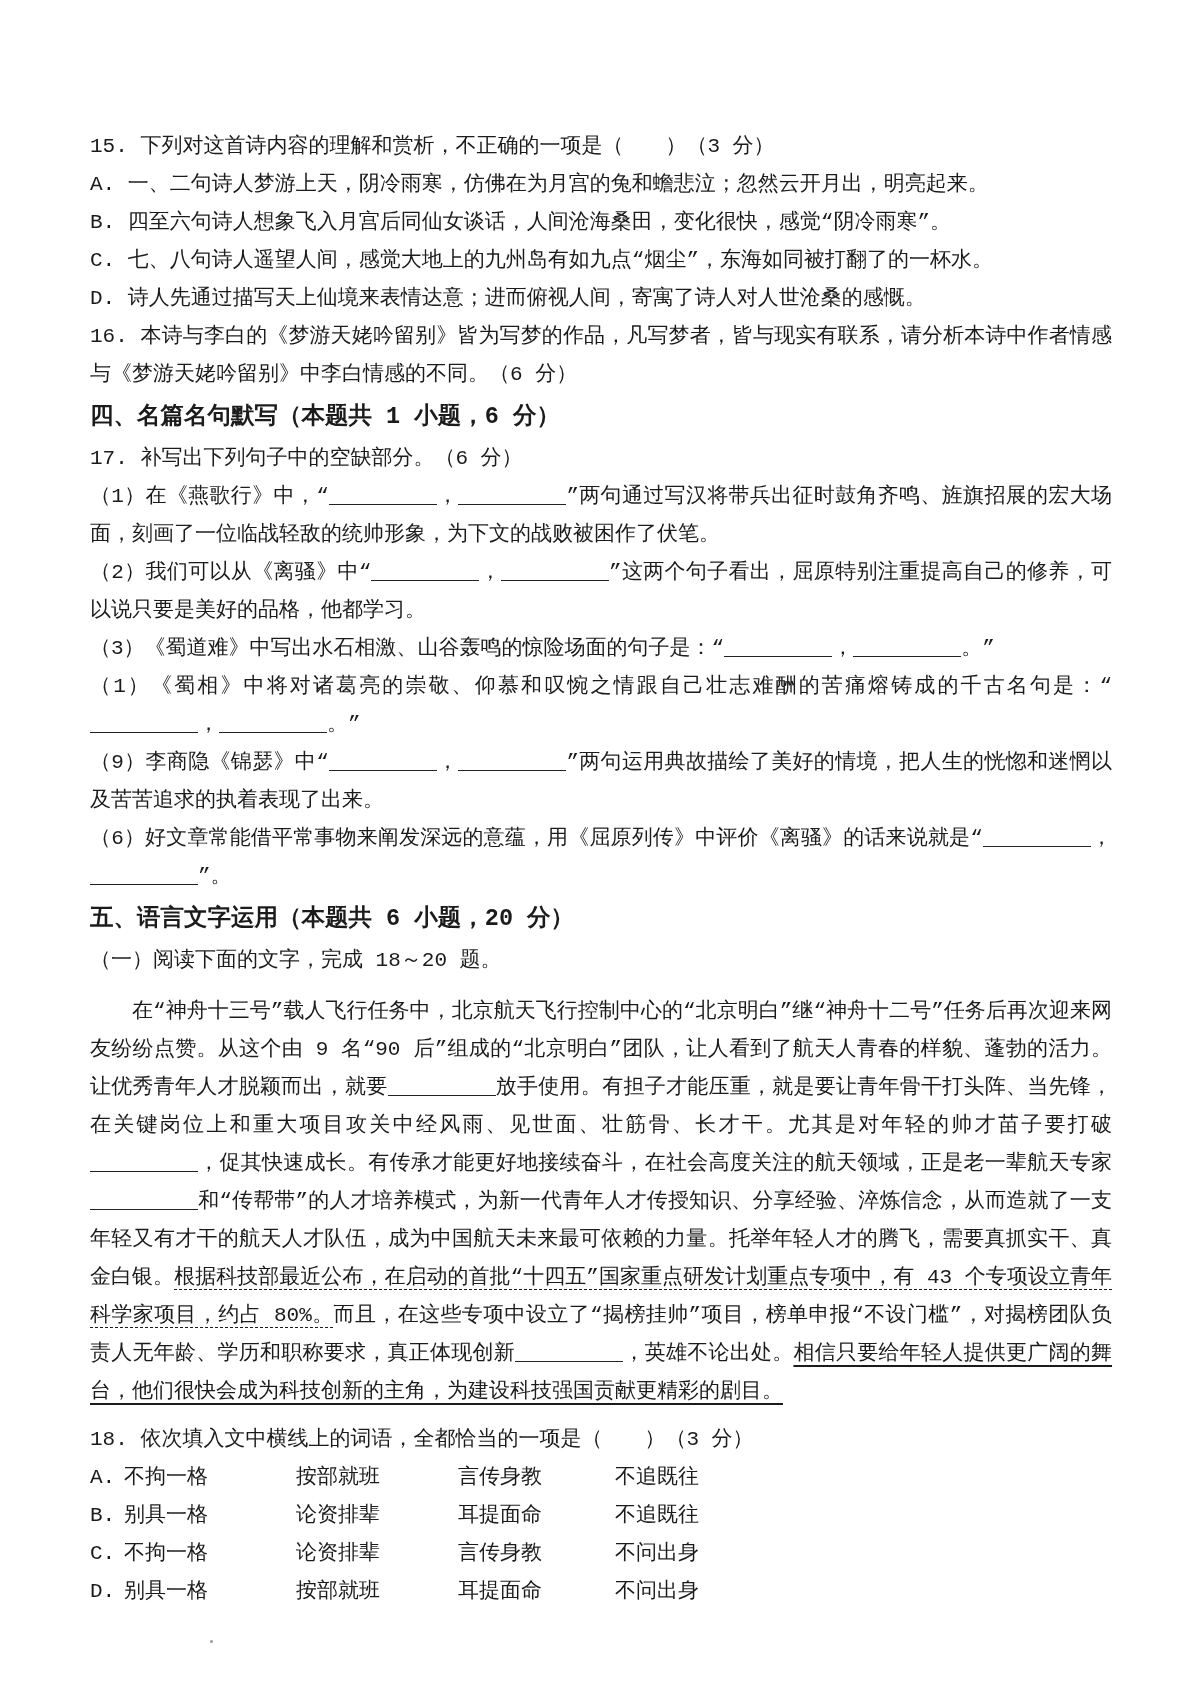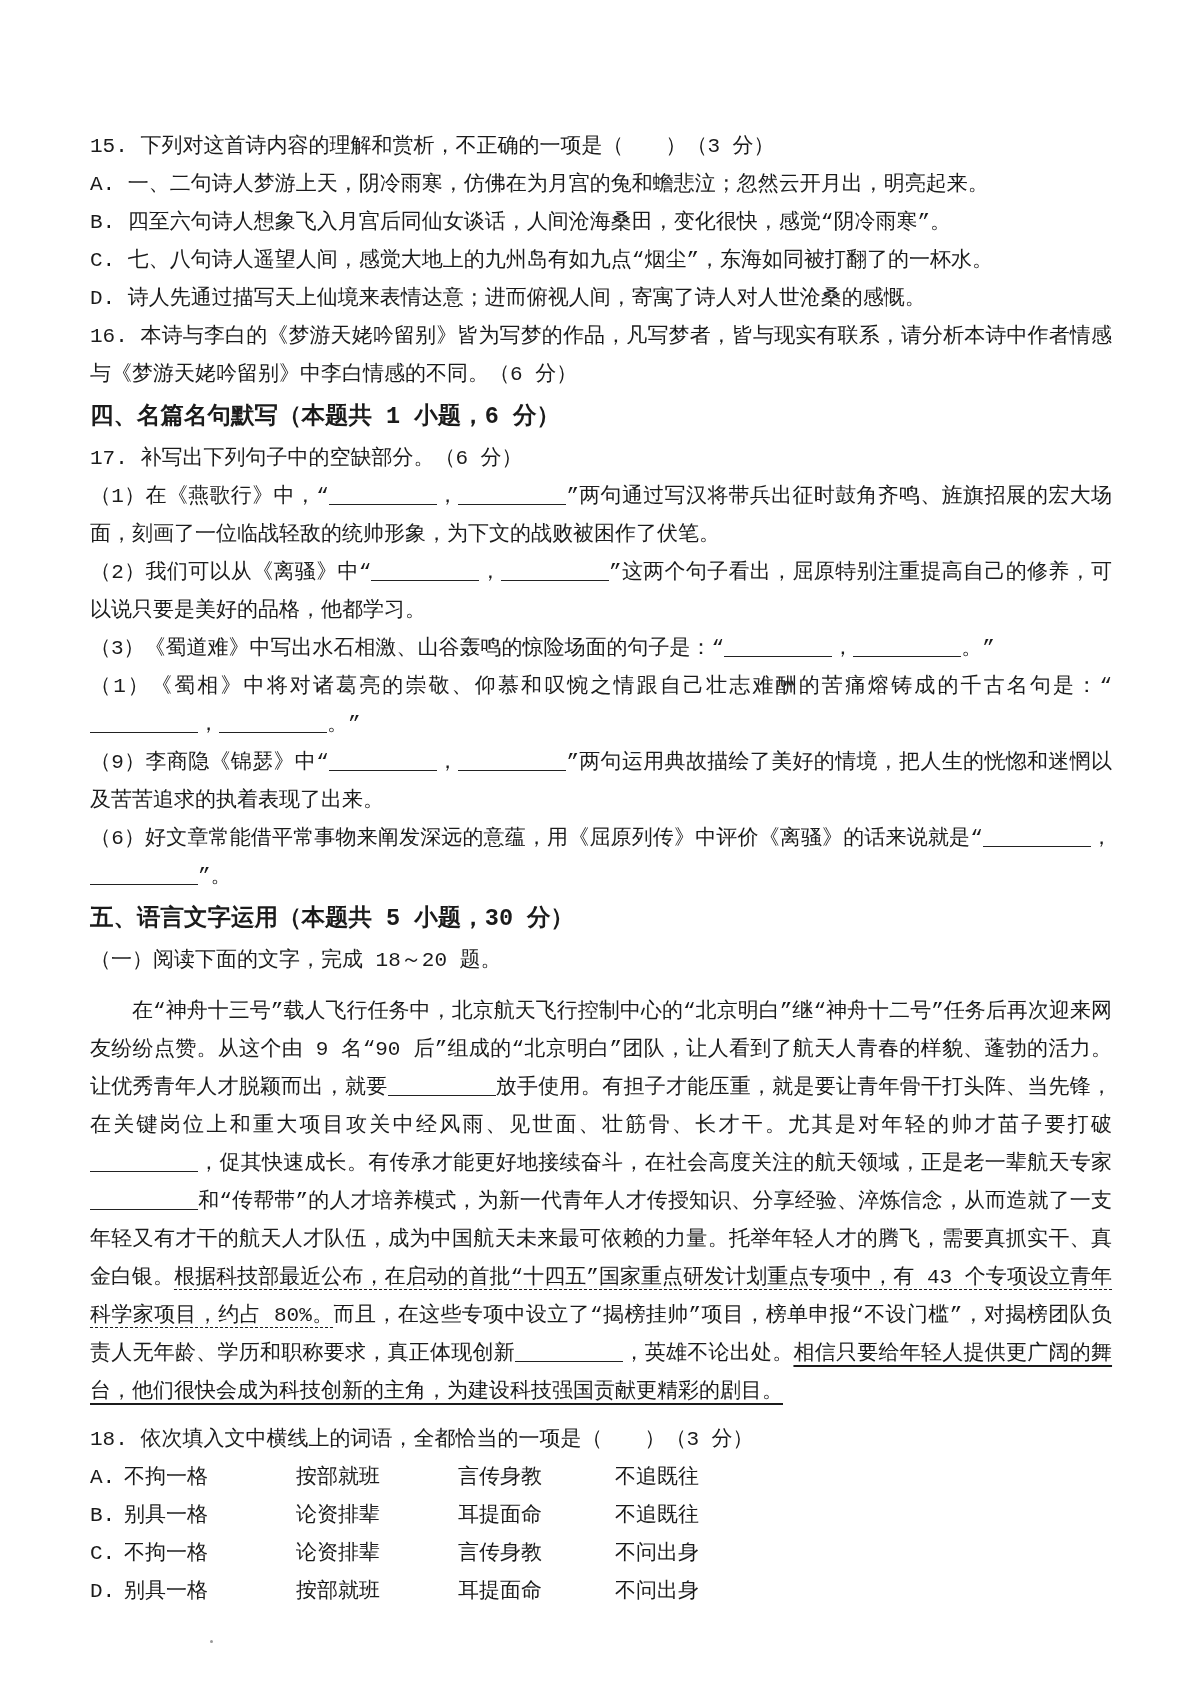--- a/index.html
+++ b/index.html
@@ -74,21 +74,21 @@
   <h2 class="sec-heading">四、名篇名句默写（本题共 1 小题，6 分）</h2>
 
   <p class="line">17. 补写出下列句子中的空缺部分。（6 分）</p>
   <p class="flow"><span>（1）在《燕歌行》中，“</span><span class="blank"></span><span>，</span><span class="blank"></span><span>”两句通过写汉将带兵出征时鼓角齐鸣、旌旗招展的宏大场面，刻画了一位临战轻敌的统帅形象，为下文的战败被困作了伏笔。</span></p>
   <p class="flow"><span>（2）我们可以从《离骚》中“</span><span class="blank"></span><span>，</span><span class="blank"></span><span>”这两个句子看出，屈原特别注重提高自己的修养，可以说只要是美好的品格，他都学习。</span></p>
   <p class="flow"><span>（3）《蜀道难》中写出水石相激、山谷轰鸣的惊险场面的句子是：“</span><span class="blank"></span><span>，</span><span class="blank"></span><span>。”</span></p>
   <p class="flow"><span>（1）《蜀相》中将对诸葛亮的崇敬、仰慕和叹惋之情跟自己壮志难酬的苦痛熔铸成的千古名句是：“</span><span class="blank"></span><span>，</span><span class="blank"></span><span>。”</span></p>
   <p class="flow"><span>（9）李商隐《锦瑟》中“</span><span class="blank"></span><span>，</span><span class="blank"></span><span>”两句运用典故描绘了美好的情境，把人生的恍惚和迷惘以及苦苦追求的执着表现了出来。</span></p>
   <p class="flow"><span>（6）好文章常能借平常事物来阐发深远的意蕴，用《屈原列传》中评价《离骚》的话来说就是“</span><span class="blank"></span><span>，</span><span class="blank"></span><span>”。</span></p>
 
-  <h2 class="sec-heading">五、语言文字运用（本题共 5 小题，30 分）</h2>
+  <h2 class="sec-heading">五、语言文字运用（本题共 6 小题，20 分）</h2>
 
   <p class="line">（一）阅读下面的文字，完成 18～20 题。</p>
 
   <p class="flow passage"><span>在“神舟十三号”载人飞行任务中，北京航天飞行控制中心的“北京明白”继“神舟十二号”任务后再次迎来网友纷纷点赞。从这个由 9 名“90 后”组成的“北京明白”团队，让人看到了航天人青春的样貌、蓬勃的活力。让优秀青年人才脱颖而出，就要</span><span class="blank"></span><span>放手使用。有担子才能压重，就是要让青年骨干打头阵、当先锋，在关键岗位上和重大项目攻关中经风雨、见世面、壮筋骨、长才干。尤其是对年轻的帅才苗子要打破</span><span class="blank"></span><span>，促其快速成长。有传承才能更好地接续奋斗，在社会高度关注的航天领域，正是老一辈航天专家</span><span class="blank"></span><span>和“传帮带”的人才培养模式，为新一代青年人才传授知识、分享经验、淬炼信念，从而造就了一支年轻又有才干的航天人才队伍，成为中国航天未来最可依赖的力量。托举年轻人才的腾飞，需要真抓实干、真金白银。</span><span class="u-dash">根据科技部最近公布，在启动的首批“十四五”国家重点研发计划重点专项中，有 43 个专项设立青年科学家项目，约占 80%。</span><span>而且，在这些专项中设立了“揭榜挂帅”项目，榜单申报“不设门槛”，对揭榜团队负责人无年龄、学历和职称要求，真正体现创新</span><span class="blank"></span><span>，英雄不论出处。</span><span class="u-solid">相信只要给年轻人提供更广阔的舞台，他们很快会成为科技创新的主角，为建设科技强国贡献更精彩的剧目。</span></p>
 
   <div class="q18-block">
     <p class="line">18. 依次填入文中横线上的词语，全都恰当的一项是（　　）（3 分）</p>
 
     <div class="opt-row">
       <span>A.</span>

